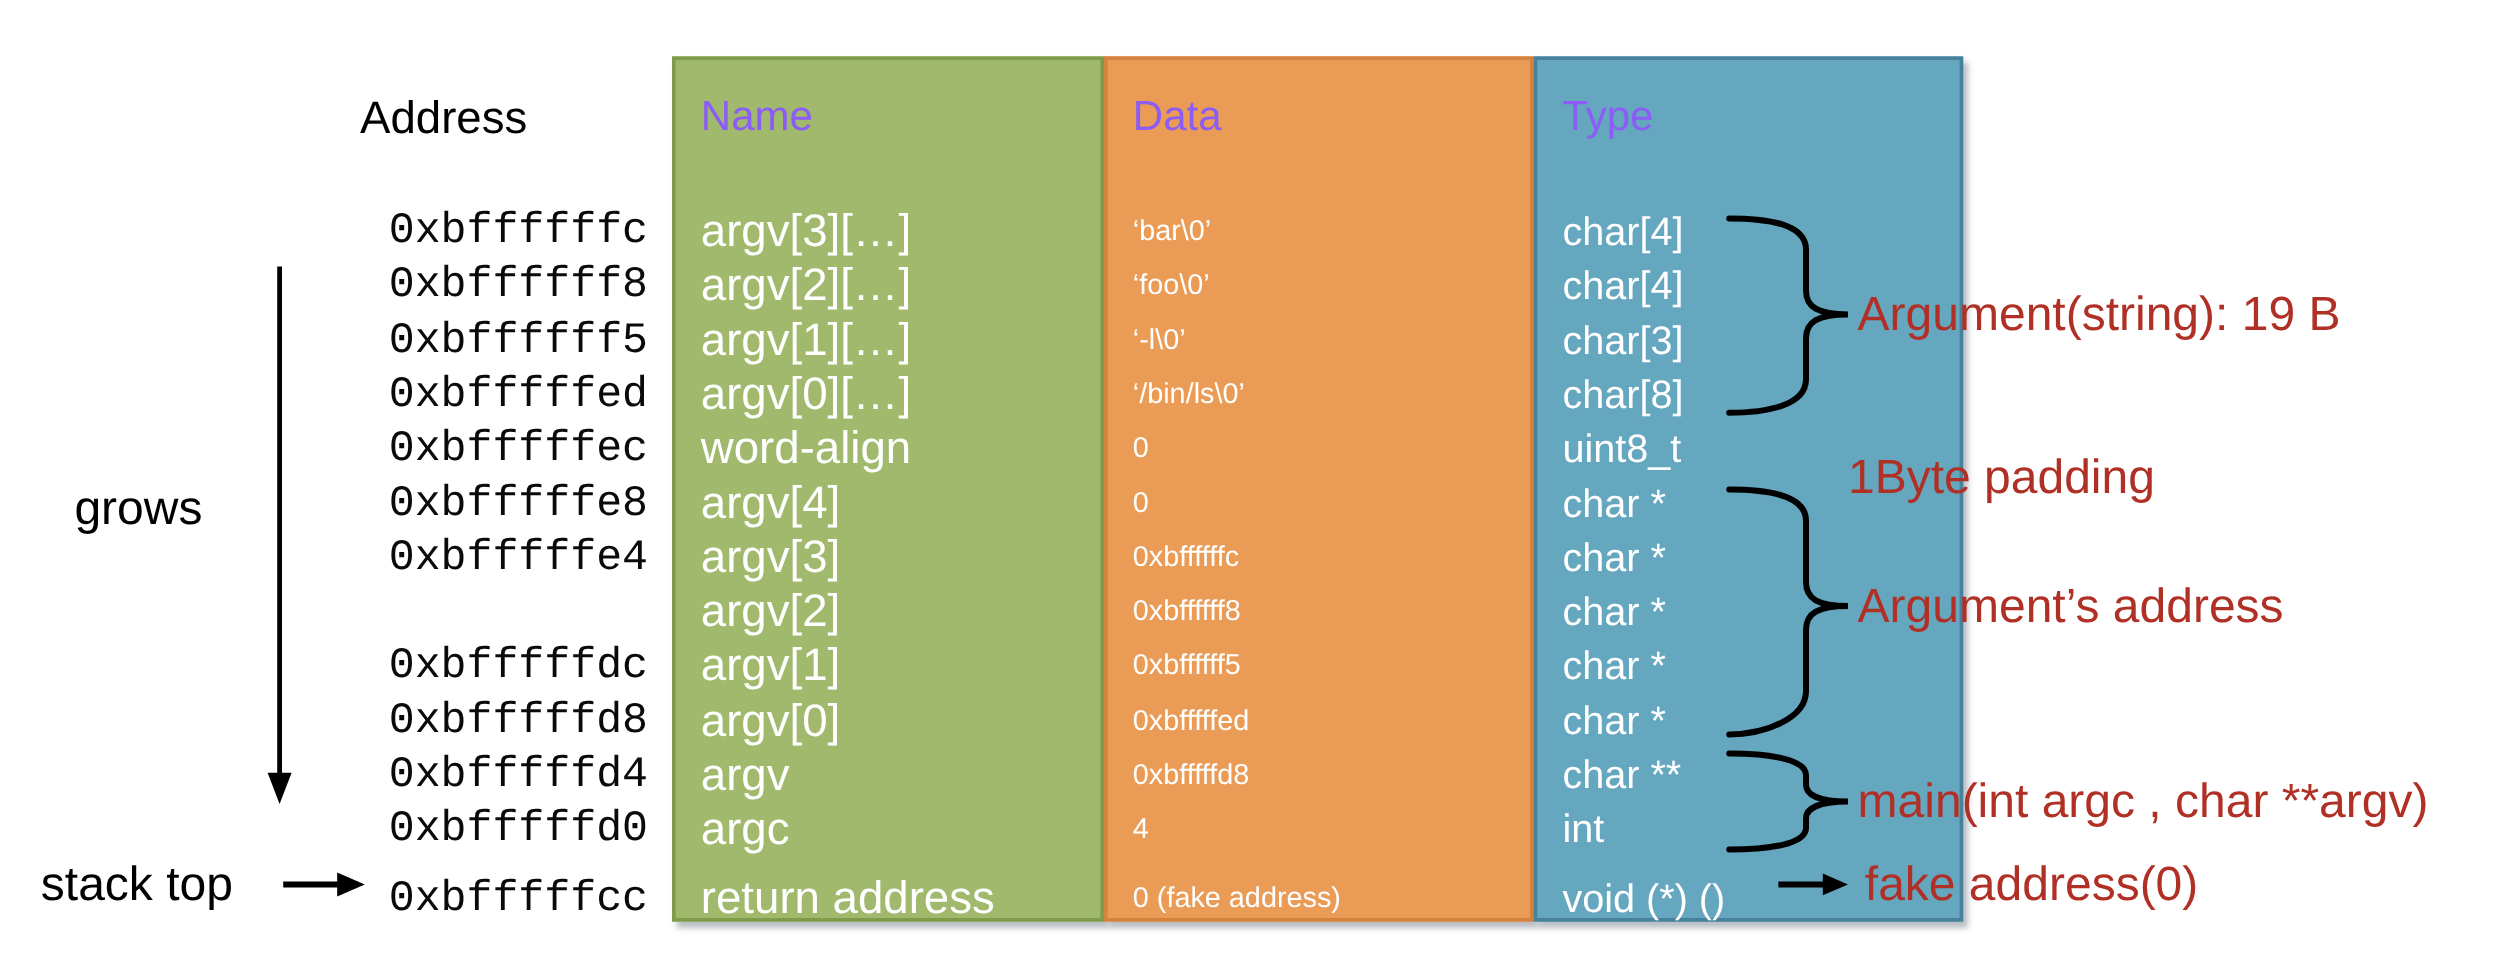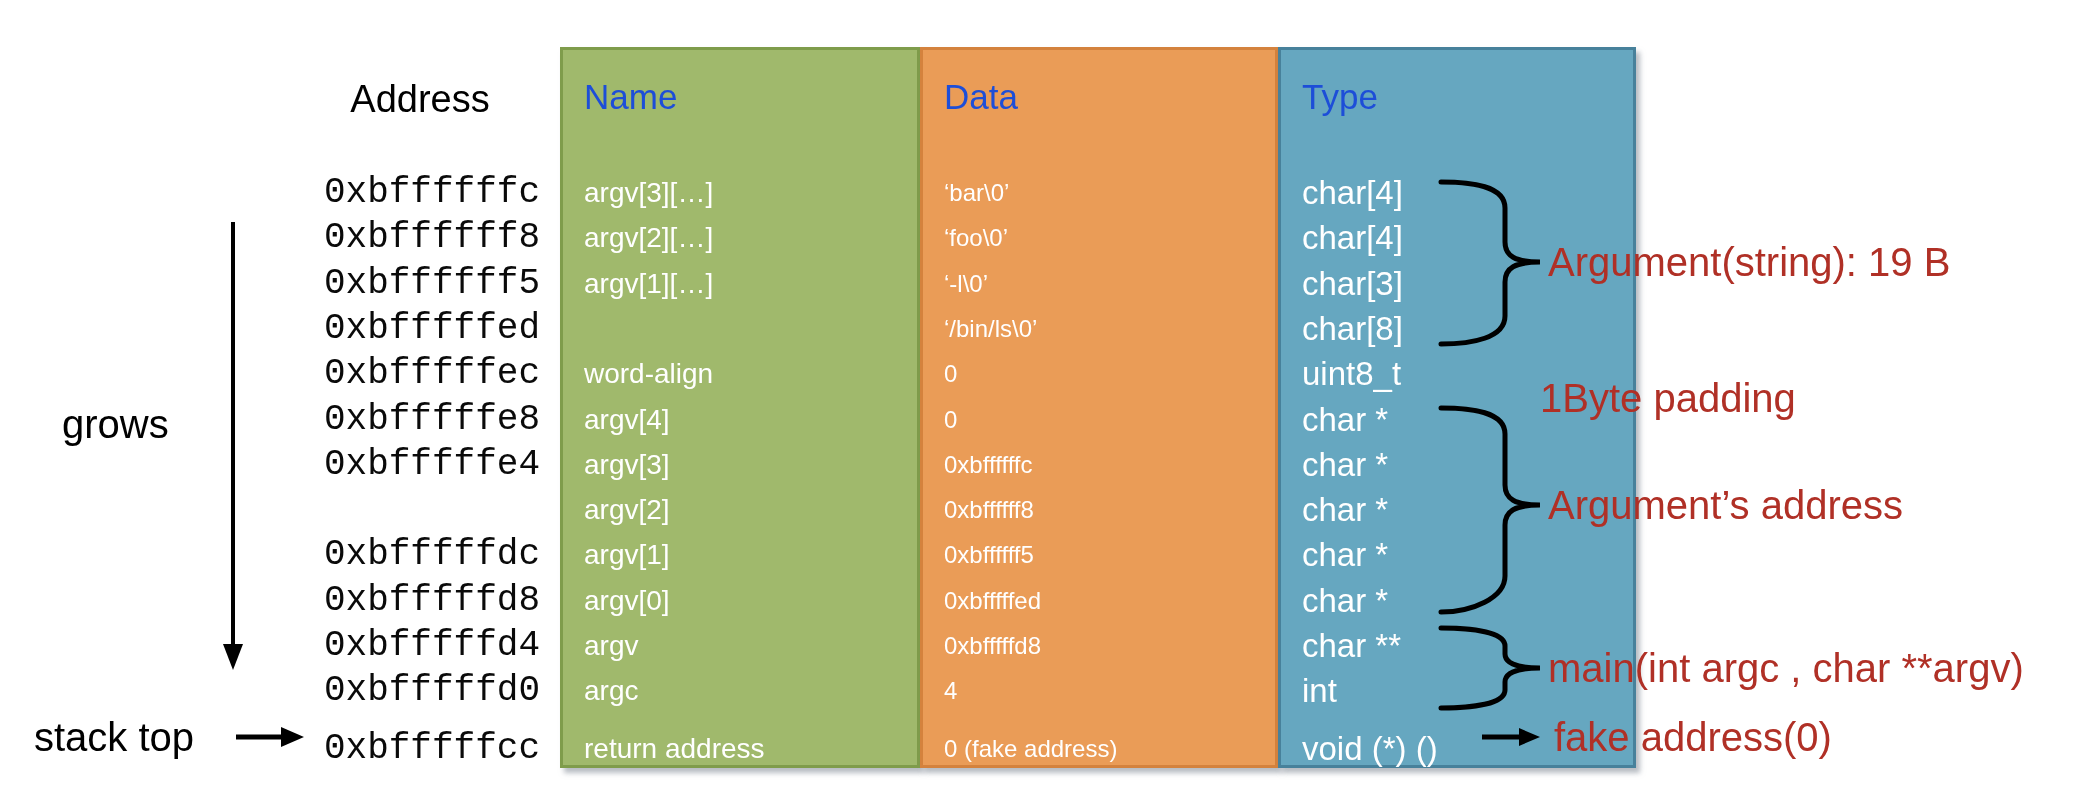--- a/index.html
+++ b/index.html
@@ -7,30 +7,30 @@
     position:relative;width:2092px;height:800px;background:#fff;overflow:hidden;
     font-family:"Liberation Sans",sans-serif;
   }
   
   .col{position:absolute;top:47px;height:721px;box-sizing:border-box;
        box-shadow:4px 5px 5px rgba(125,135,145,.55);}
   .col-name{left:560px;width:360px;background:var(--name-fill);border:3px solid var(--name-border);}
   .col-data{left:920px;width:358px;background:var(--data-fill);border:3px solid var(--data-border);}
   .col-type{left:1278px;width:358px;background:var(--type-fill);border:3px solid var(--type-border);}
   
-  .hdr{position:absolute;top:75px;height:44px;line-height:44px;font-size:35px;color:#1d4ed8;white-space:nowrap;}
+  .hdr{position:absolute;top:75px;height:44px;line-height:44px;font-size:35px;color:#8b5cf6;white-space:nowrap;}
   .hdr-name{left:584px;} .hdr-data{left:944px;} .hdr-type{left:1302px;}
   .hdr-address{position:absolute;top:77px;left:300px;width:240px;height:44px;line-height:44px;
-               font-size:38px;color:#000;text-align:center;}
+               font-size:38px;color:#000;text-align:left;}
   
   .row{position:absolute;left:0;width:1696px;height:44px;line-height:44px;}
   .cell{position:absolute;white-space:nowrap;}
   .cell-addr{left:240px;width:300px;text-align:right;font-family:"Liberation Mono",monospace;
              font-size:36px;color:#0a0a0a;}
-  .cell-name{left:584px;font-size:28px;color:#fff;}
+  .cell-name{left:584px;font-size:38px;color:#fff;}
   .cell-data{left:944px;font-size:24px;color:#fff;}
   .cell-type{left:1302px;font-size:33px;color:#fff;}
   
   .ann{position:absolute;height:46px;line-height:46px;font-size:40px;color:var(--annotation-red);white-space:nowrap;text-align:right;}
   .ann-argstr{left:1548px;top:239px;}
   .ann-pad{left:1540px;top:375px;}
   .ann-argaddr{left:1548px;top:482px;}
   .ann-main{left:1548px;top:645px;}
   .ann-fake{left:1554px;top:714px;}
   
@@ -68,20 +68,21 @@
         <span class="cell cell-type">char[4]</span>
       </div>
       <div class="row" style="top: 261.6px;">
         <span class="cell cell-addr">0xbffffff5</span>
         <span class="cell cell-name">argv[1][…]</span>
         <span class="cell cell-data">‘-l\0’</span>
         <span class="cell cell-type">char[3]</span>
       </div>
       <div class="row" style="top: 306.9px;">
         <span class="cell cell-addr">0xbfffffed</span>
+        <span class="cell cell-name">argv[0][…]</span>
         <span class="cell cell-data">‘/bin/ls\0’</span>
         <span class="cell cell-type">char[8]</span>
       </div>
       <div class="row" style="top: 352.2px;">
         <span class="cell cell-addr">0xbfffffec</span>
         <span class="cell cell-name">word-align</span>
         <span class="cell cell-data">0</span>
         <span class="cell cell-type">uint8_t</span>
       </div>
       <div class="row" style="top: 397.5px;">

